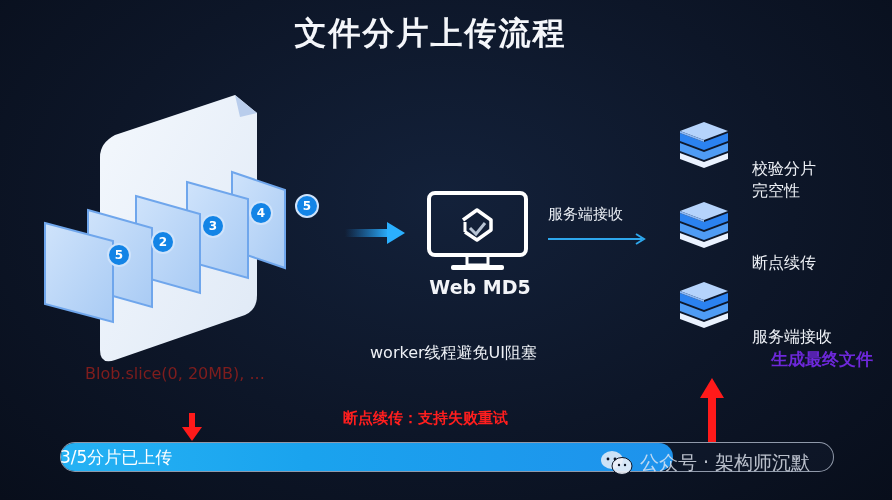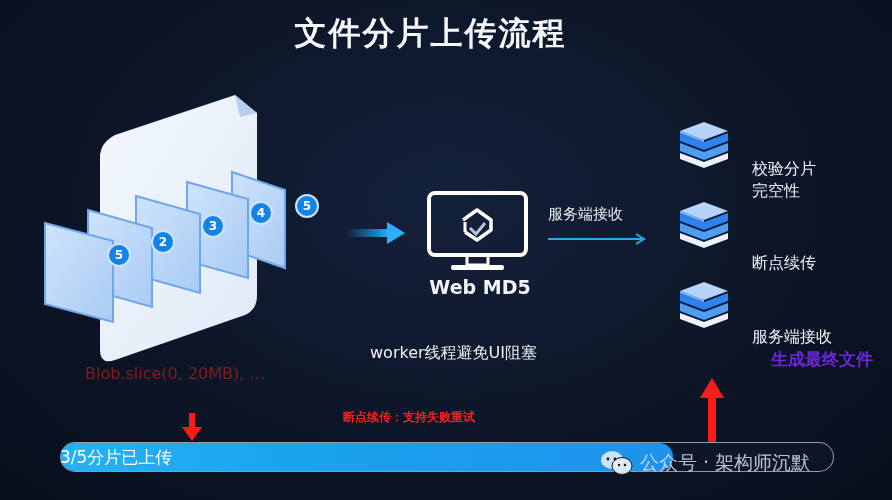--- a/index.html
+++ b/index.html
@@ -24,21 +24,21 @@
   .monitor { left: 425px; top: 190px; width: 105px; height: 85px; }
   .web-md5 { left: 405px; top: 276px; width: 150px; text-align: center; font-size: 19px; font-weight: bold; color: #f2f4f8; }
   .worker { left: 370px; top: 343px; width: 240px; text-align: left; font-size: 16px; color: #eef1f6; }
   .server-label { left: 548px; top: 205px; font-size: 15px; color: #e9edf3; }
   .arrow-thin { left: 548px; top: 232px; width: 100px; height: 14px; }
   
   .stack { width: 52px; height: 54px; }
   .step-label { font-size: 16px; color: #eef1f6; line-height: 22px; margin-top: 32px; }
   .final-label { left: 727px; top: 348px; font-size: 17px; color: #6d28d9; font-weight: bold; margin-left: 44px; }
   
-  .resume { left: 343px; top: 409px; font-size: 12px; color: #ff1e1e; font-weight: bold; }
+  .resume { left: 343px; top: 409px; font-size: 15px; color: #ff1e1e; font-weight: bold; }
   .red-down { left: 180px; top: 413px; width: 24px; height: 28px; }
   .red-up { left: 700px; top: 378px; width: 24px; height: 64px; }
   
   .bar-track {
     left: 60px; top: 442px; width: 774px; height: 30px; border-radius: 15px;
     border: 1.5px solid rgba(200,210,225,0.7); box-sizing: border-box;
     background: rgba(20,30,50,0.4);
   }
   .bar-fill {
     left: 61px; top: 443px; width: 612px; height: 28px; border-radius: 14px;

